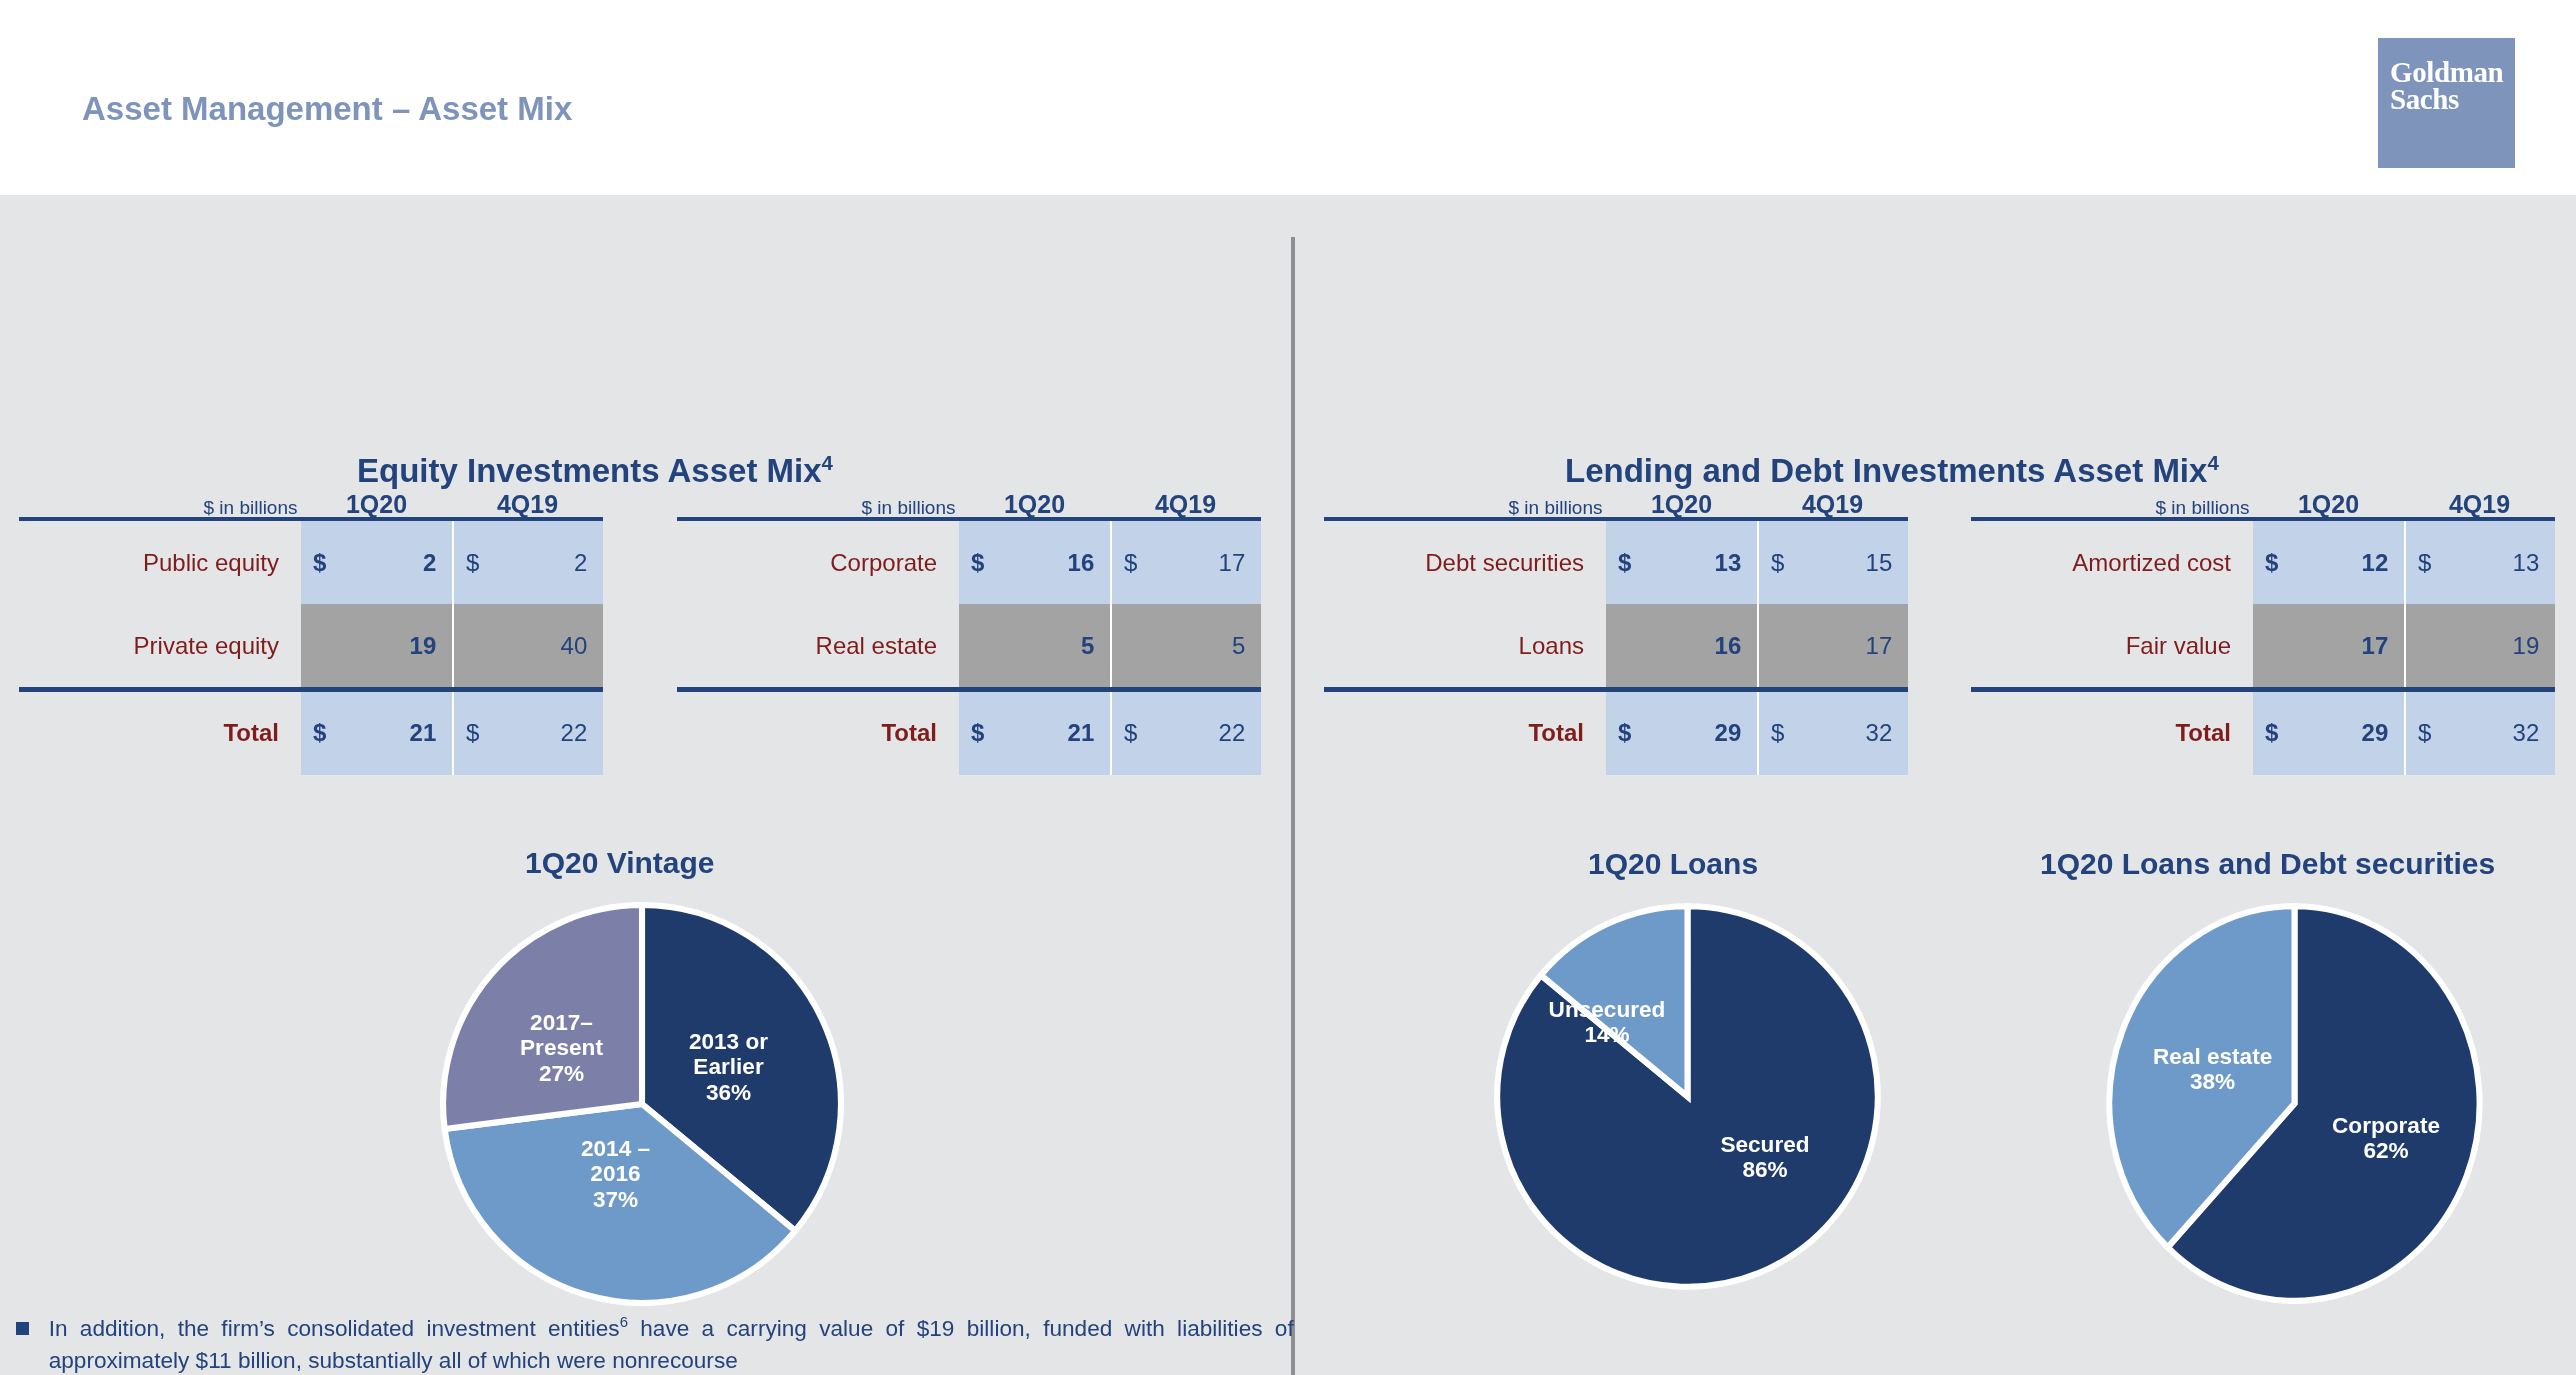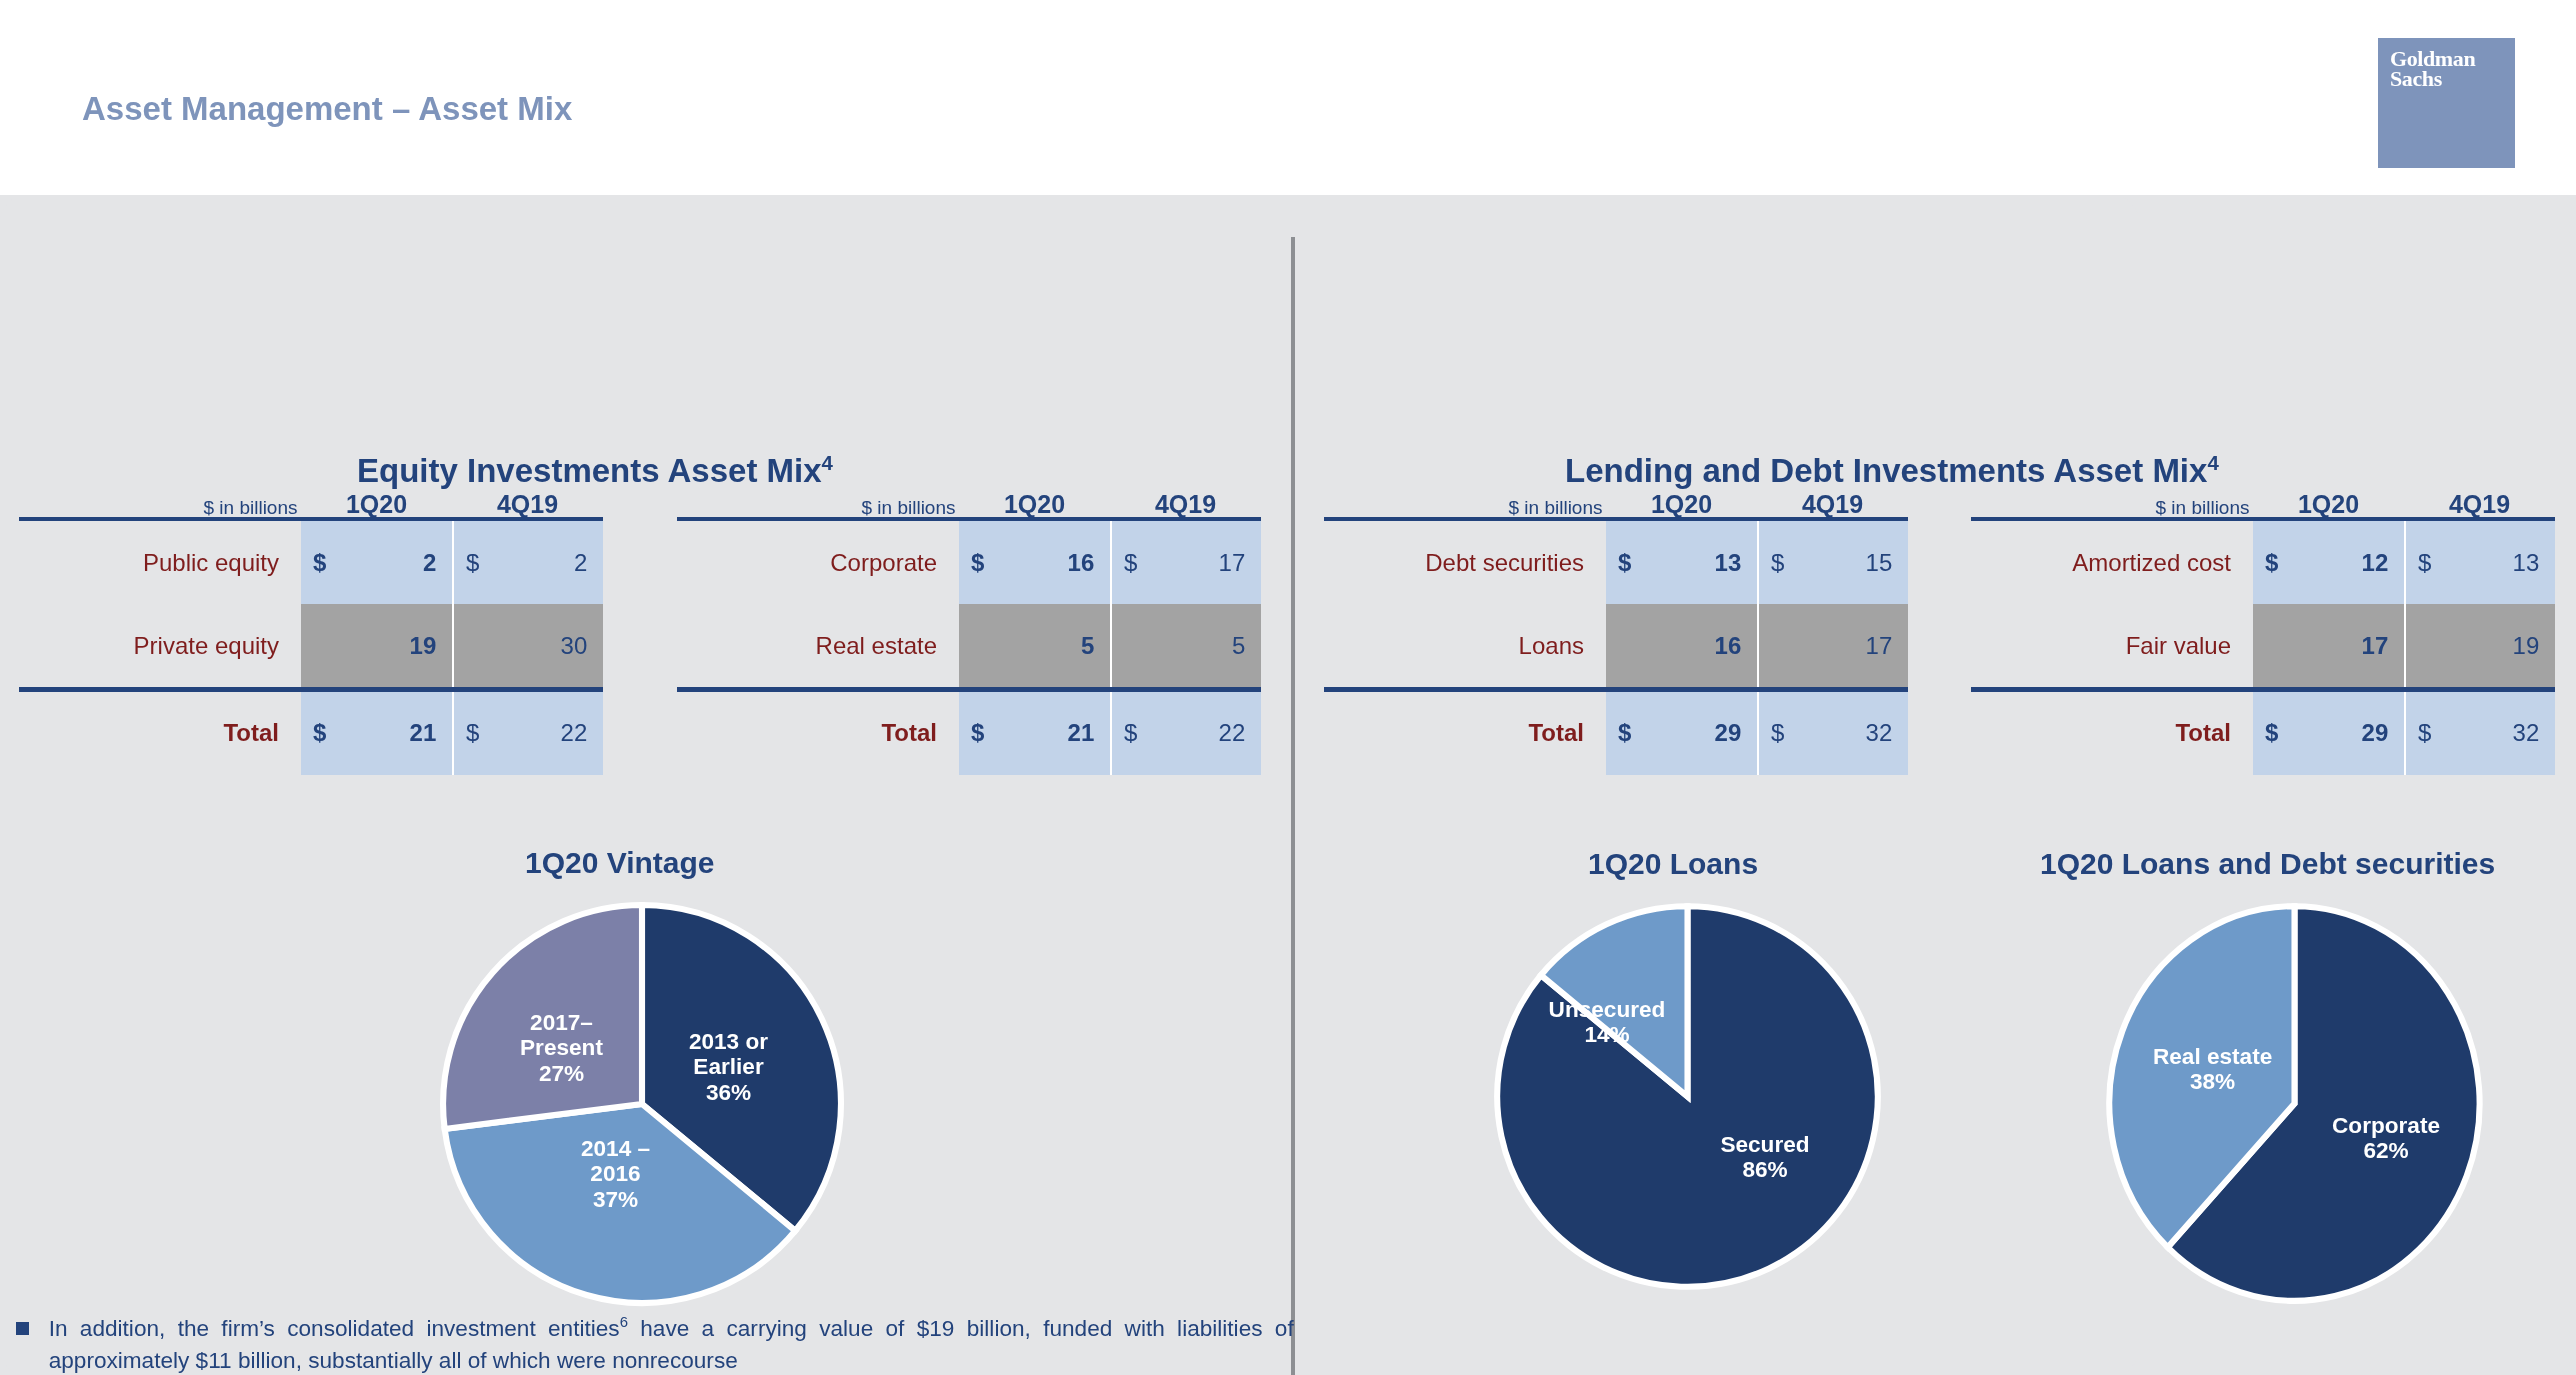--- a/index.html
+++ b/index.html
@@ -27,25 +27,25 @@
     color: #7e94bb;
     letter-spacing: 0px;
     white-space: nowrap;
   }
   .gs-logo {
     position: absolute; left: 2378px; top: 38px;
     width: 137px; height: 130px;
     background: #7e94bb;
   }
   .gs-logo-text {
-    position: absolute; left: 12px; top: 11px;
+    position: absolute; left: 12px; top: 21px;
     color: #ffffff;
     font-family: "Liberation Serif", serif;
     font-weight: bold;
-    font-size: 22px;
+    font-size: 29px;
     line-height: 0.92;
     letter-spacing: -0.4px;
   }
 
   
   .body-area {
     position: absolute; left: 0; top: 195px;
     width: 2139px; height: 1181px;
     background: #e4e5e7;
     border-radius: 27px;
@@ -199,21 +199,21 @@
         </div>
       </div>
       <div class="row shade-b">
         <div class="rl">Private equity</div>
         <div class="cell cur-col">
           <span class="cur"></span>
           <span class="num">19</span>
         </div>
         <div class="cell prev">
           <span class="cur"></span>
-          <span class="num">30</span>
+          <span class="num">40</span>
         </div>
       </div>
       <div class="rule-mid"></div>
       <div class="row shade-a total">
         <div class="rl">Total</div>
         <div class="cell cur-col">
           <span class="cur">$</span>
           <span class="num">21</span>
         </div>
         <div class="cell prev">

